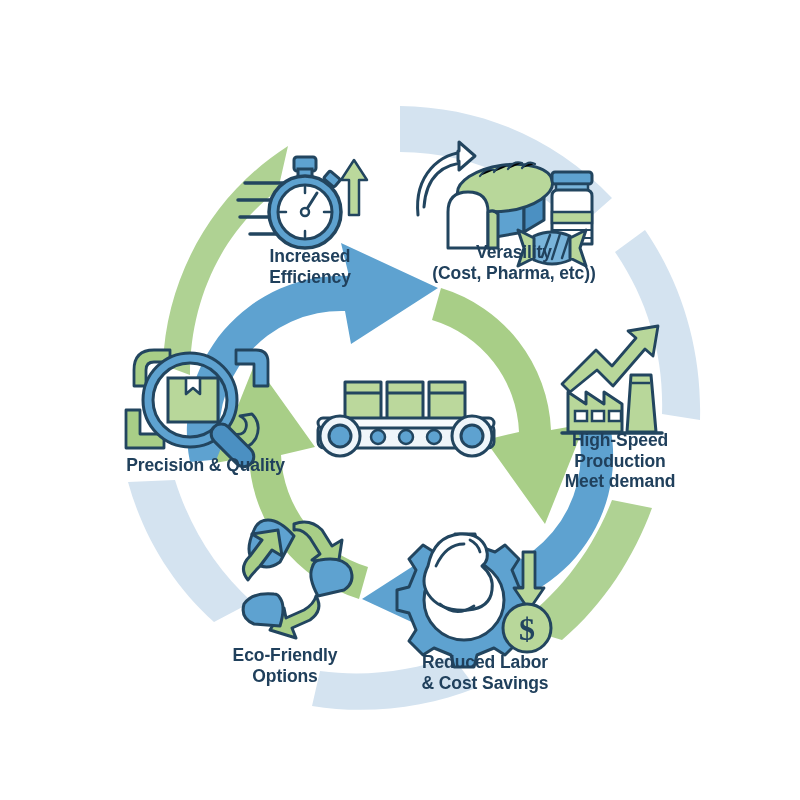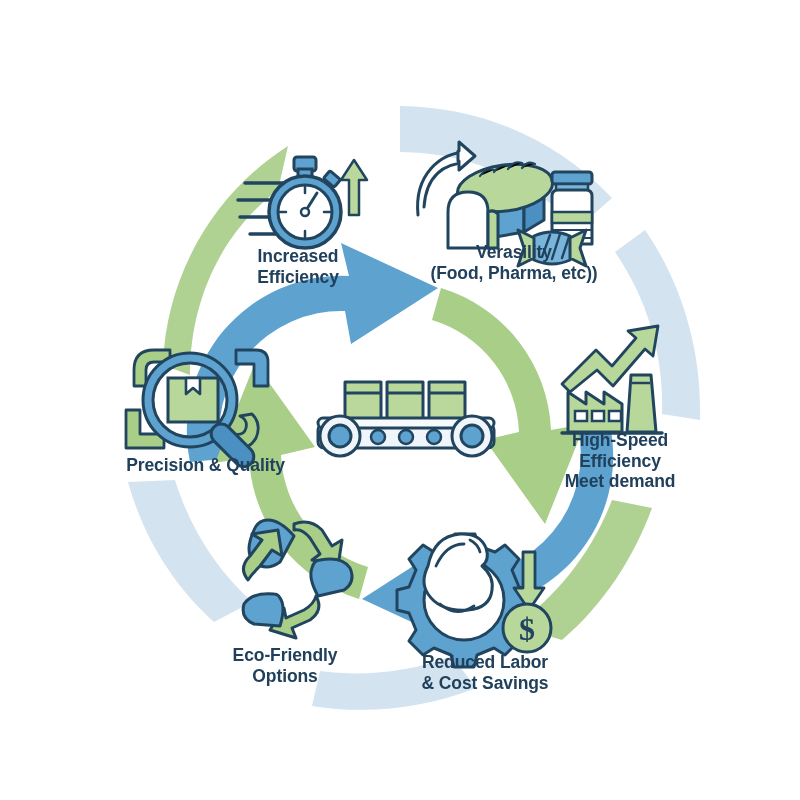--- a/index.html
+++ b/index.html
@@ -15,21 +15,21 @@
     position:absolute;
     text-align:center;
     font-weight:bold;
     font-size:17.5px;
     line-height:1.18;
     color:#20405C;
     white-space:pre-line;
     pointer-events:none;
     letter-spacing:-0.1px;
   }
-  .lbl-efficiency{left:218px;top:246px;width:160px;text-align:center;}
+  .lbl-efficiency{left:230px;top:246px;width:160px;text-align:center;}
   .lbl-versatility{left:400px;top:242px;width:228px;}
   .lbl-production{left:530px;top:430px;width:180px;}
   .lbl-labor{left:385px;top:652px;width:200px;}
   .lbl-eco{left:205px;top:645px;width:160px;}
   .lbl-precision{left:98px;top:455px;width:215px;}
 </style>
 </head>
 <body>
 
 <div id="stage">
@@ -245,24 +245,24 @@
         <rect x="212" y="426" width="52" height="20" rx="10" fill="#4B90C2" stroke="#22455F" stroke-width="3"></rect>
       </g>
     </g>
 
   </svg>
 
   <div class="node-label lbl-efficiency">Increased
 Efficiency</div>
 
   <div class="node-label lbl-versatility">Verasility
-(Food, Pharma, etc))</div>
+(Cost, Pharma, etc))</div>
 
   <div class="node-label lbl-production">High-Speed
-Efficiency
+Production
 Meet demand</div>
 
   <div class="node-label lbl-labor">Reduced Labor
 &amp; Cost Savings</div>
 
   <div class="node-label lbl-eco">Eco-Friendly
 Options</div>
 
   <div class="node-label lbl-precision">Precision &amp; Quality</div>
 

